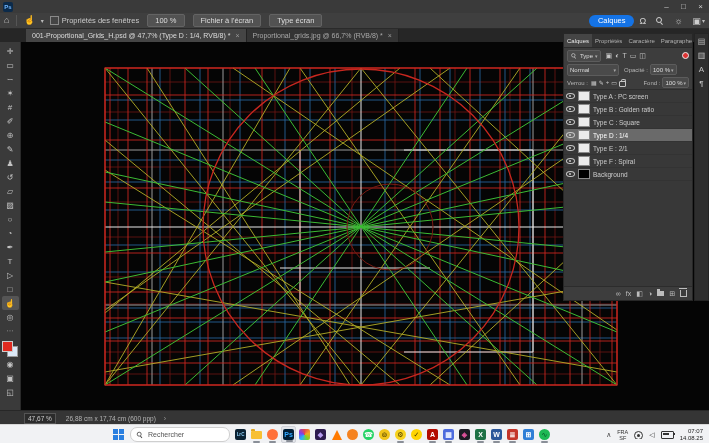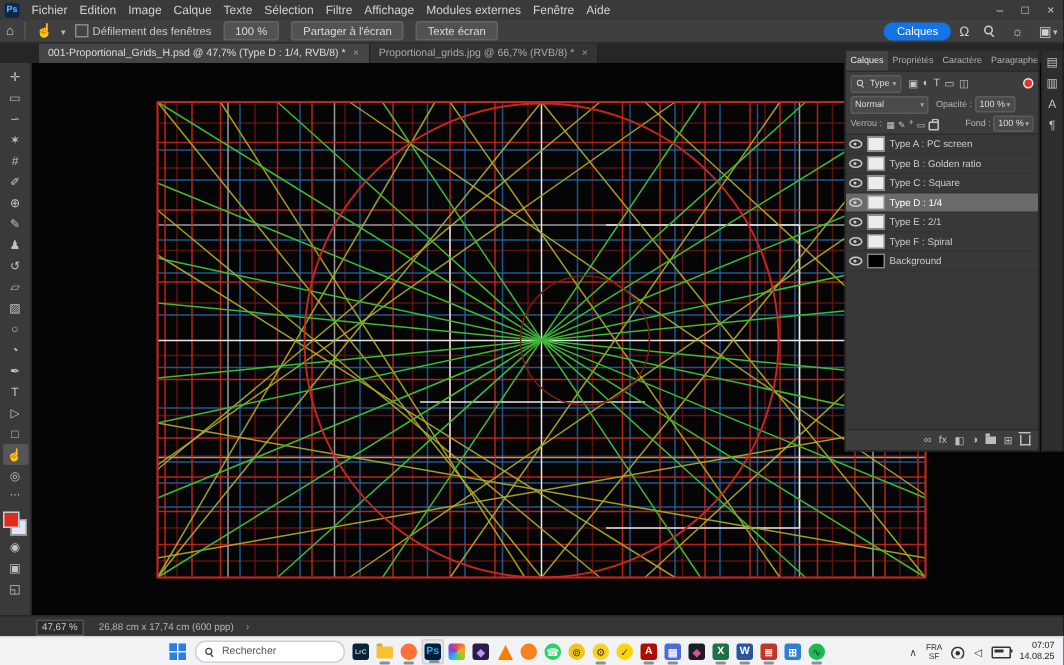--- a/index.html
+++ b/index.html
@@ -113,50 +113,37 @@
   .battery::after{content:"";position:absolute;left:1px;top:1px;width:6px;height:2px;background:#333;}
   .tray-clock{font-size:6px;line-height:7px;text-align:right;color:#222;}
 </style>
 </head>
 <body>
 
 <div id="app">
 
   <div class="menubar">
     <div class="ps-logo">Ps</div>
-    <div id="menu-items" style="display:flex;">
-        <span class="menu-item">Fichier</span>
-        <span class="menu-item">Edition</span>
-        <span class="menu-item">Image</span>
-        <span class="menu-item">Calque</span>
-        <span class="menu-item">Texte</span>
-        <span class="menu-item">Sélection</span>
-        <span class="menu-item">Filtre</span>
-        <span class="menu-item">Affichage</span>
-        <span class="menu-item">Modules externes</span>
-        <span class="menu-item">Fenêtre</span>
-        <span class="menu-item">Aide</span>
-      </div>
     <div class="win-controls">
       <span class="win-btn">–</span>
       <span class="win-btn">□</span>
       <span class="win-btn">×</span>
     </div>
   </div>
 
   <div class="optionsbar">
     <span class="opt-ico">⌂</span>
     <span class="opt-sep"></span>
     <span class="opt-ico">☝</span>
     <span class="chev">▾</span>
     <span class="checkbox"></span>
-    <span class="opt-label">Défilement des fenêtres</span>
+    <span class="opt-label">Propriétés des fenêtres</span>
     <span class="opt-btn">100 %</span>
-    <span class="opt-btn">Partager à l'écran</span>
-    <span class="opt-btn">Texte écran</span>
+    <span class="opt-btn">Fichier à l'écran</span>
+    <span class="opt-btn">Type écran</span>
     <span class="share-btn">Calques</span>
     <span class="opt-right-ico">Ω</span>
     <span class="opt-right-ico">
         <span class="mag"></span>
       </span>
     <span class="opt-right-ico">☼</span>
     <span class="opt-right-ico" style="margin-right:4px;">
         <span>▣</span>
         <span class="chev">▾</span>
       </span>

